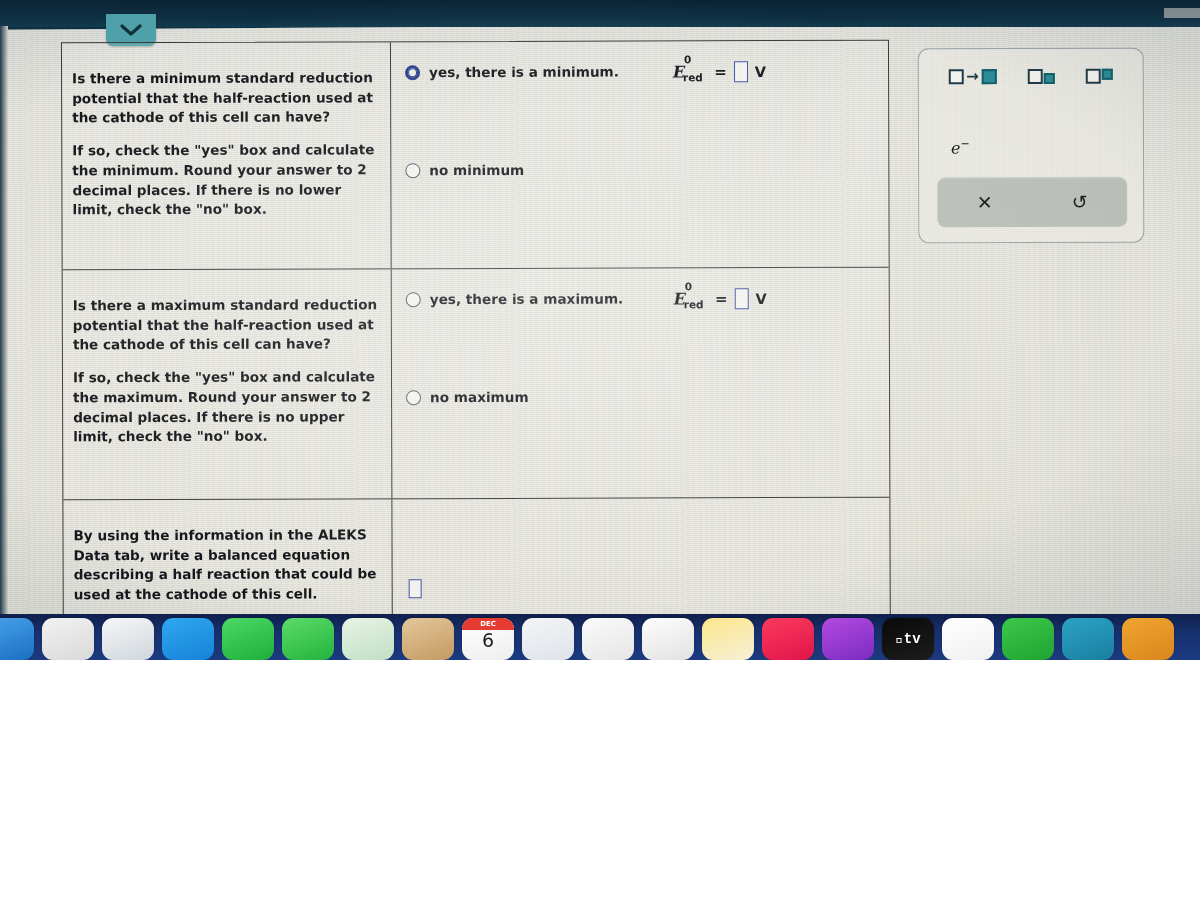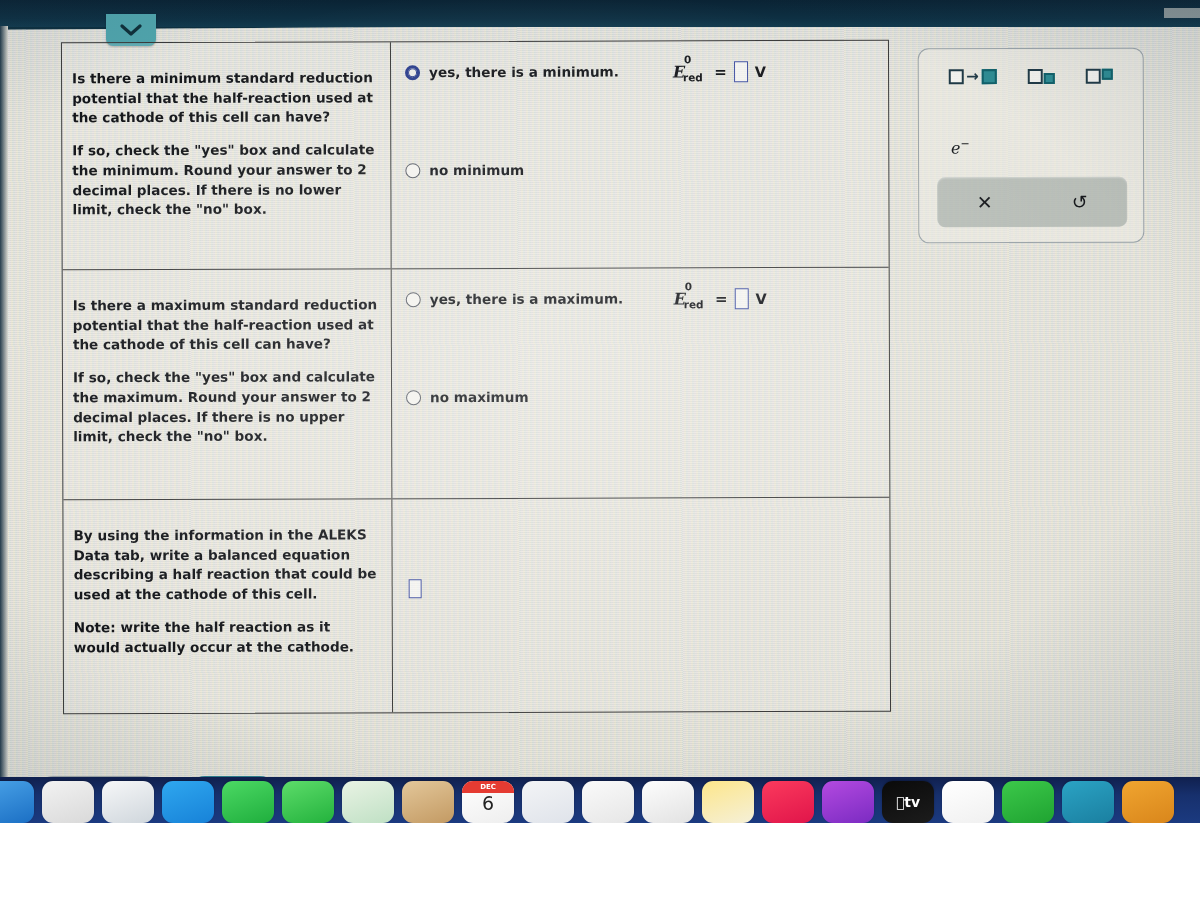--- a/index.html
+++ b/index.html
@@ -5,21 +5,21 @@
   html, body {
     margin: 0; padding: 0;
     width: 1200px; height: 900px;
     overflow: hidden;
     font-family: "DejaVu Sans", "Liberation Sans", sans-serif;
   }
 
   
   #screen {
     position: relative;
-    width: 1200px; height: 823px;
+    width: 1200px; height: 660px;
     background: #0d2f3f;
     overflow: hidden;
   }
 
   
   #page {
     position: absolute;
     left: -6px; top: 26px;
     width: 1212px; height: 800px;
     background:
@@ -476,20 +476,20 @@
       <div class="dockicon" style="background: linear-gradient(160deg, rgb(255, 255, 255), rgb(238, 238, 238));">
         <div style="position: absolute; top: 0px; left: 0px; right: 0px; height: 12px; background: rgb(229, 59, 50); color: rgb(255, 255, 255); font-size: 7px; text-align: center; line-height: 12px; font-weight: 700;">DEC</div>
         <div style="position: absolute; top: 11px; left: 0px; right: 0px; color: rgb(34, 34, 34); font-size: 19px; text-align: center; font-weight: 400;">6</div>
       </div>
       <div class="dockicon" style="background: linear-gradient(160deg, rgb(243, 244, 246), rgb(223, 227, 234));"></div>
       <div class="dockicon" style="background: linear-gradient(160deg, rgb(250, 250, 250), rgb(230, 230, 230));"></div>
       <div class="dockicon" style="background: linear-gradient(160deg, rgb(253, 253, 253), rgb(226, 226, 226));"></div>
       <div class="dockicon" style="background: linear-gradient(160deg, rgb(253, 230, 138), rgb(245, 240, 216));"></div>
       <div class="dockicon" style="background: linear-gradient(160deg, rgb(251, 58, 93), rgb(224, 21, 74));"></div>
       <div class="dockicon" style="background: linear-gradient(160deg, rgb(179, 74, 224), rgb(123, 43, 194));"></div>
-      <div class="dockicon" style="background: linear-gradient(160deg, rgb(10, 10, 10), rgb(28, 28, 28)); color: rgb(255, 255, 255); font-size: 14px; font-weight: 700;">tv</div>
+      <div class="dockicon" style="background: linear-gradient(160deg, rgb(10, 10, 10), rgb(28, 28, 28)); color: rgb(255, 255, 255); font-size: 14px; font-weight: 700; font-family: Liberation Mono, monospace;">tv</div>
       <div class="dockicon" style="background: linear-gradient(160deg, rgb(255, 255, 255), rgb(240, 240, 240));"></div>
       <div class="dockicon" style="background: linear-gradient(160deg, rgb(60, 200, 74), rgb(31, 163, 49));"></div>
       <div class="dockicon" style="background: linear-gradient(160deg, rgb(43, 163, 196), rgb(26, 127, 160));"></div>
       <div class="dockicon" style="background: linear-gradient(160deg, rgb(240, 165, 48), rgb(217, 134, 27));"></div>
     </div>
 
 </div>
 
 </body></html>

